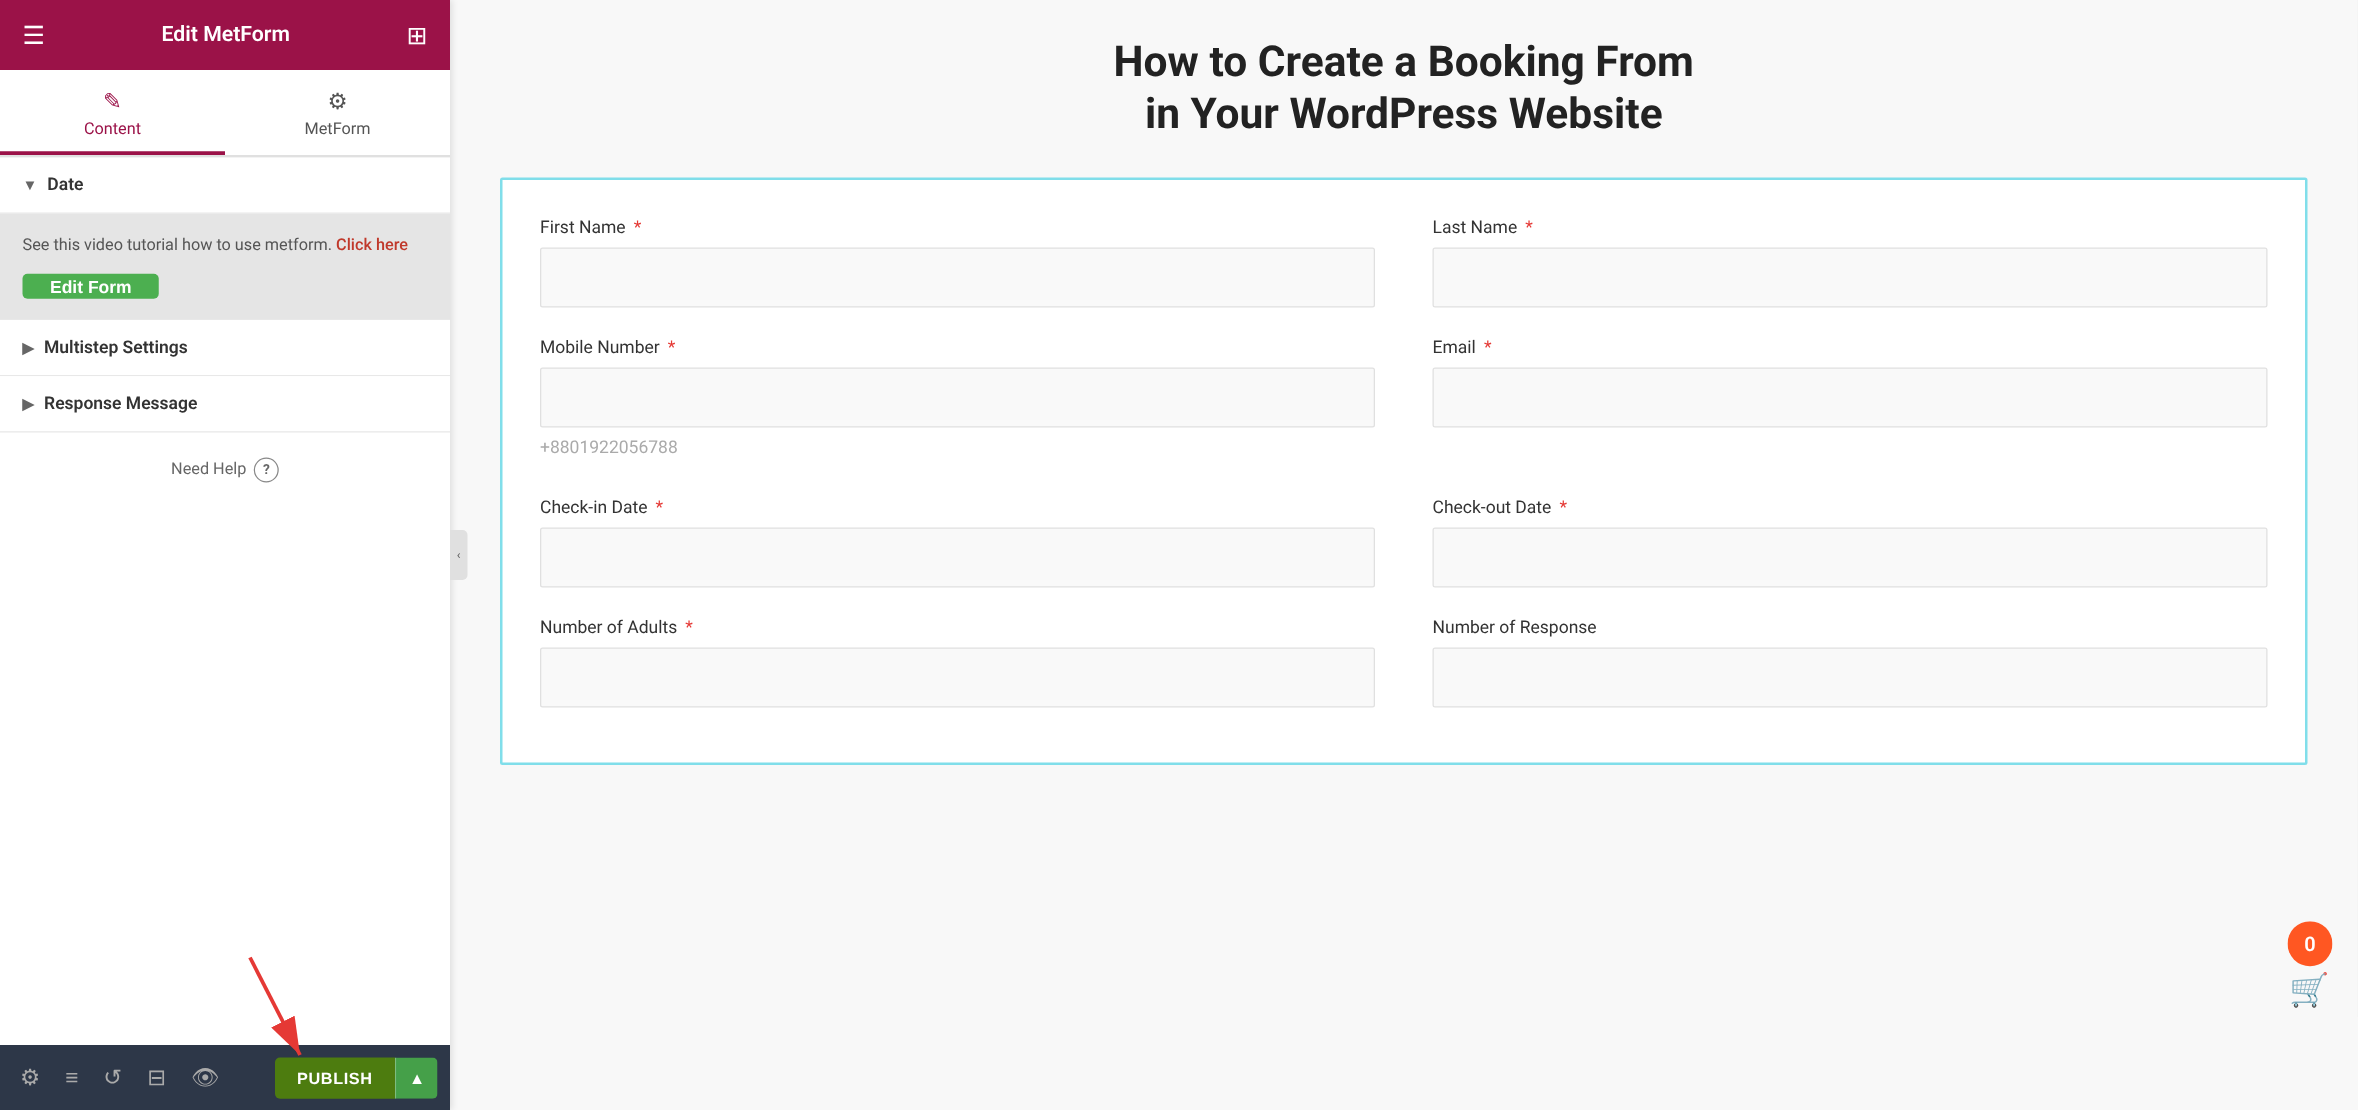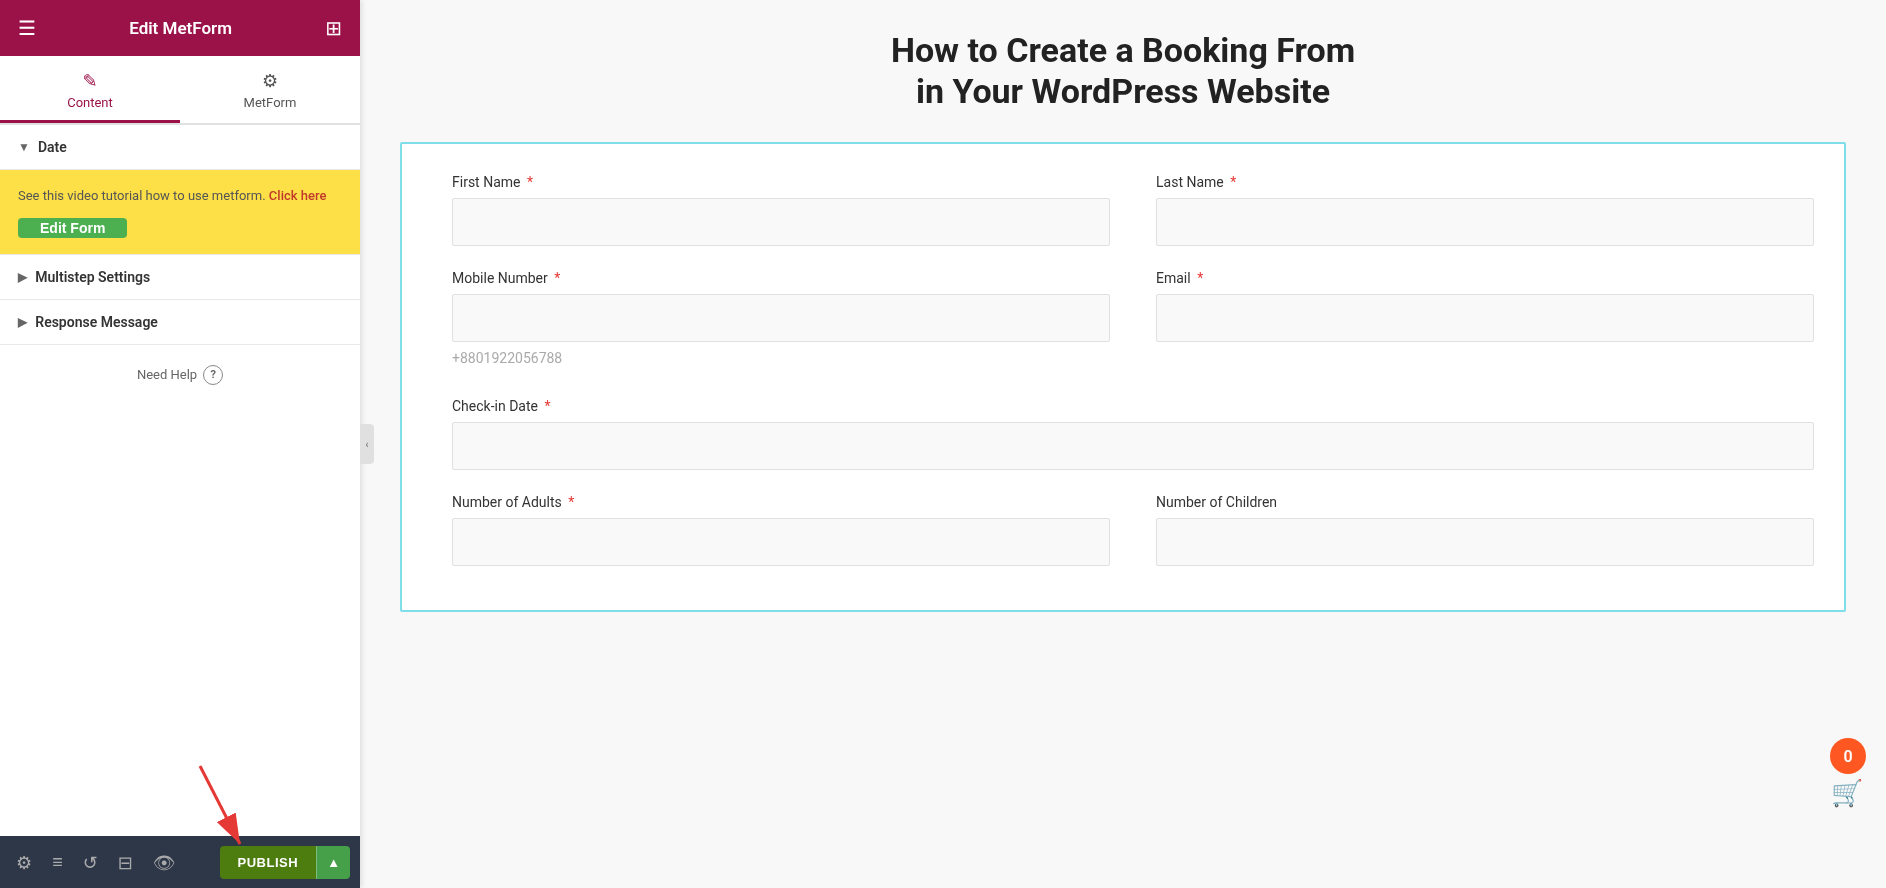--- a/index.html
+++ b/index.html
@@ -82,21 +82,21 @@
     .section-header .chevron {
       font-size: 12px;
       color: #666;
     }
     .section-header.expanded .chevron {
       transform: rotate(0deg);
     }
 
     .section-body {
       padding: 16px 18px;
-      background: #fde047;
+      background: #e5e5e5;
       border-bottom: 1px solid #e8e8e8;
     }
 
     .help-text {
       font-size: 13px;
       color: #555;
       line-height: 1.5;
       margin-bottom: 12px;
     }
     .help-text a {
@@ -243,21 +243,20 @@
       background: #fff;
       border: 2px solid #80deea;
       border-radius: 2px;
       padding: 30px 30px 20px;
     }
 
     .form-row {
       display: flex;
       gap: 46px;
       margin-bottom: 24px;
-      margin-left: 20px;
     }
 
     .form-field {
       flex: 1;
     }
 
     .field-label {
       font-size: 14px;
       color: #333;
       margin-bottom: 8px;
@@ -441,33 +440,40 @@
     </div>
 
     <div class="form-row">
       <div class="form-field">
         <label class="field-label">
           <span>Check-in Date</span>
           <span class="required">*</span>
         </label>
         <input class="field-input" type="text" style="">
       </div>
+      <div class="form-field">
+        <label class="field-label">
+          <span>Check-out Date</span>
+          <span class="required">*</span>
+        </label>
+        <input class="field-input" type="text" style="">
+      </div>
     </div>
 
     <div class="form-row">
       <div class="form-field">
         <label class="field-label">
           <span>Number of Adults</span>
           <span class="required">*</span>
         </label>
         <input class="field-input" type="text" style="">
       </div>
       <div class="form-field">
         <label class="field-label">
-          <span>Number of Children</span>
+          <span>Number of Response</span>
         </label>
         <input class="field-input" type="text" style="">
       </div>
     </div>
 
 
   </div>
 
   <div class="cart-widget" style="position:fixed;bottom:80px;right:20px;">
     <div class="cart-badge">0</div>

